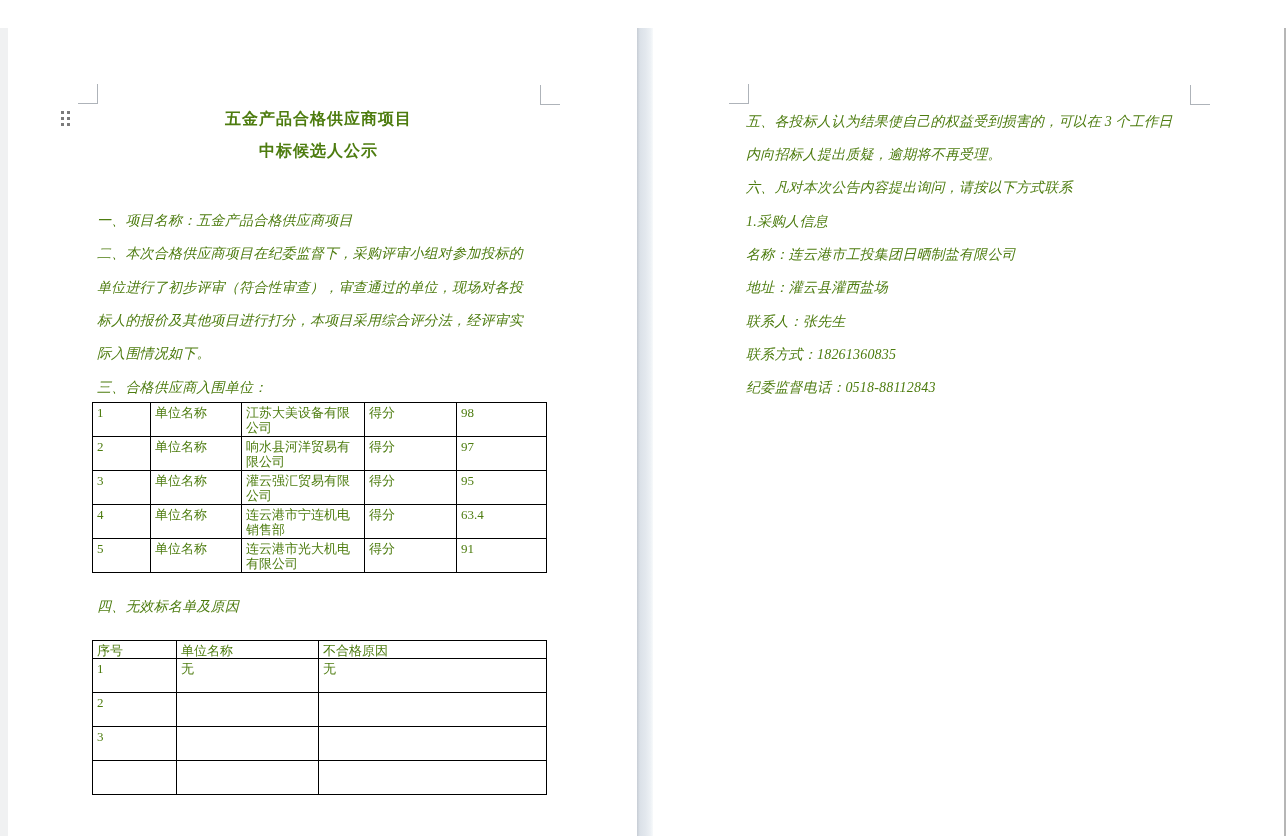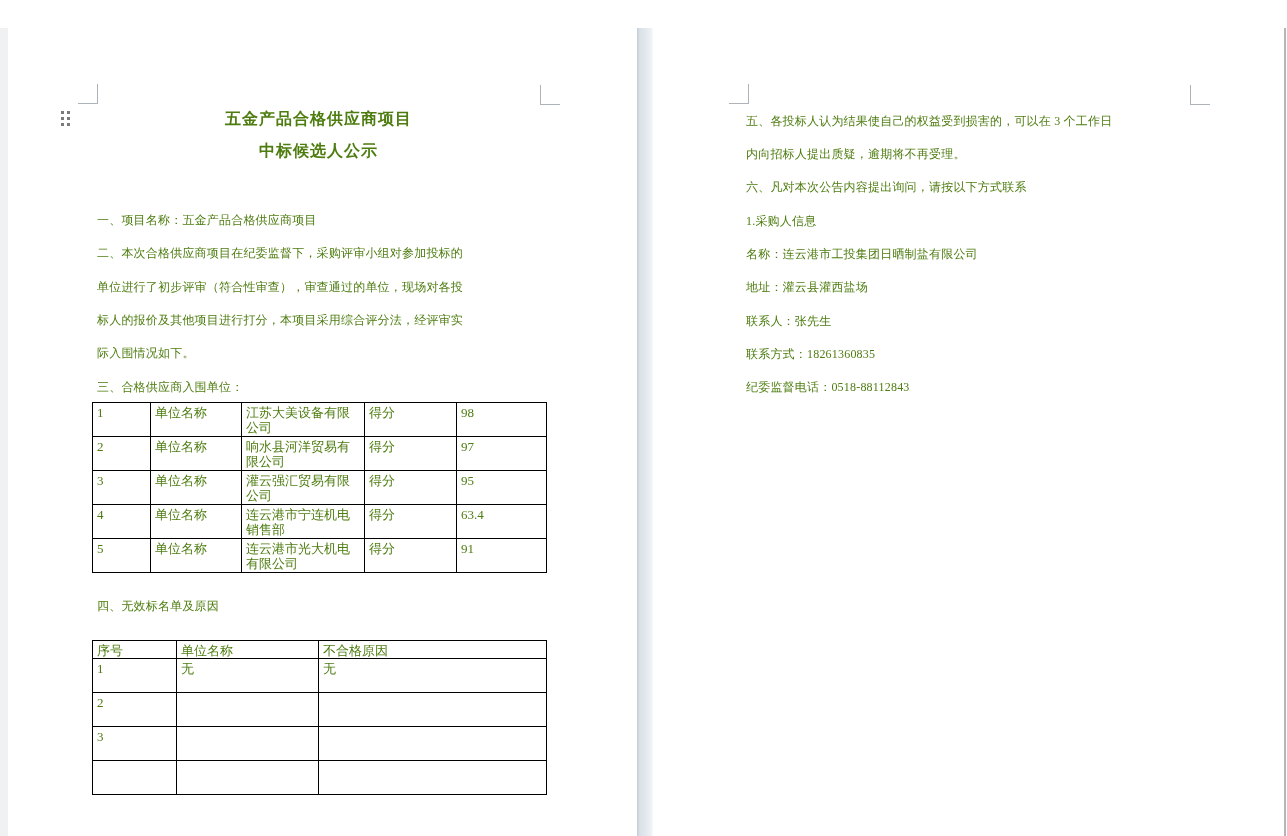--- a/index.html
+++ b/index.html
@@ -16,21 +16,21 @@
   .cm-tl{border-right:1px solid #aeb3b9;border-bottom:1px solid #aeb3b9;}
   .cm-tr{border-left:1px solid #aeb3b9;border-bottom:1px solid #aeb3b9;}
   .cm-bl{border-right:1px solid #aeb3b9;border-top:1px solid #aeb3b9;height:16px;}
   .cm-br{border-left:1px solid #aeb3b9;border-top:1px solid #aeb3b9;height:16px;}
   
   .handle{position:absolute;left:61px;top:83px;display:grid;grid-template-columns:3px 3px;grid-auto-rows:3px;column-gap:3px;row-gap:3px;}
   .handle i{background:#7b7b7b;display:block;}
   
   .title{position:absolute;left:97px;width:443px;text-align:center;font-weight:bold;
          font-size:16px;line-height:18px;letter-spacing:1px;white-space:nowrap;}
-  .line{position:absolute;font-size:12px;line-height:17px;letter-spacing:0.2px;white-space:nowrap;}
+  .line{position:absolute;font-size:14px;line-height:17px;letter-spacing:0.2px;white-space:nowrap;font-style:italic;}
   .date-line{position:absolute;left:748px;width:414px;text-align:right;font-weight:bold;
              font-size:16px;line-height:18px;letter-spacing:1px;}
   
   table{border-collapse:collapse;table-layout:fixed;position:absolute;}
   td,th{border:1px solid #000;font-size:13px;line-height:15px;padding:2px 4px 0 4px;
         vertical-align:top;text-align:left;font-weight:normal;overflow:hidden;}
   td{height:31px;}
 </style>
 </head>
 <body>

